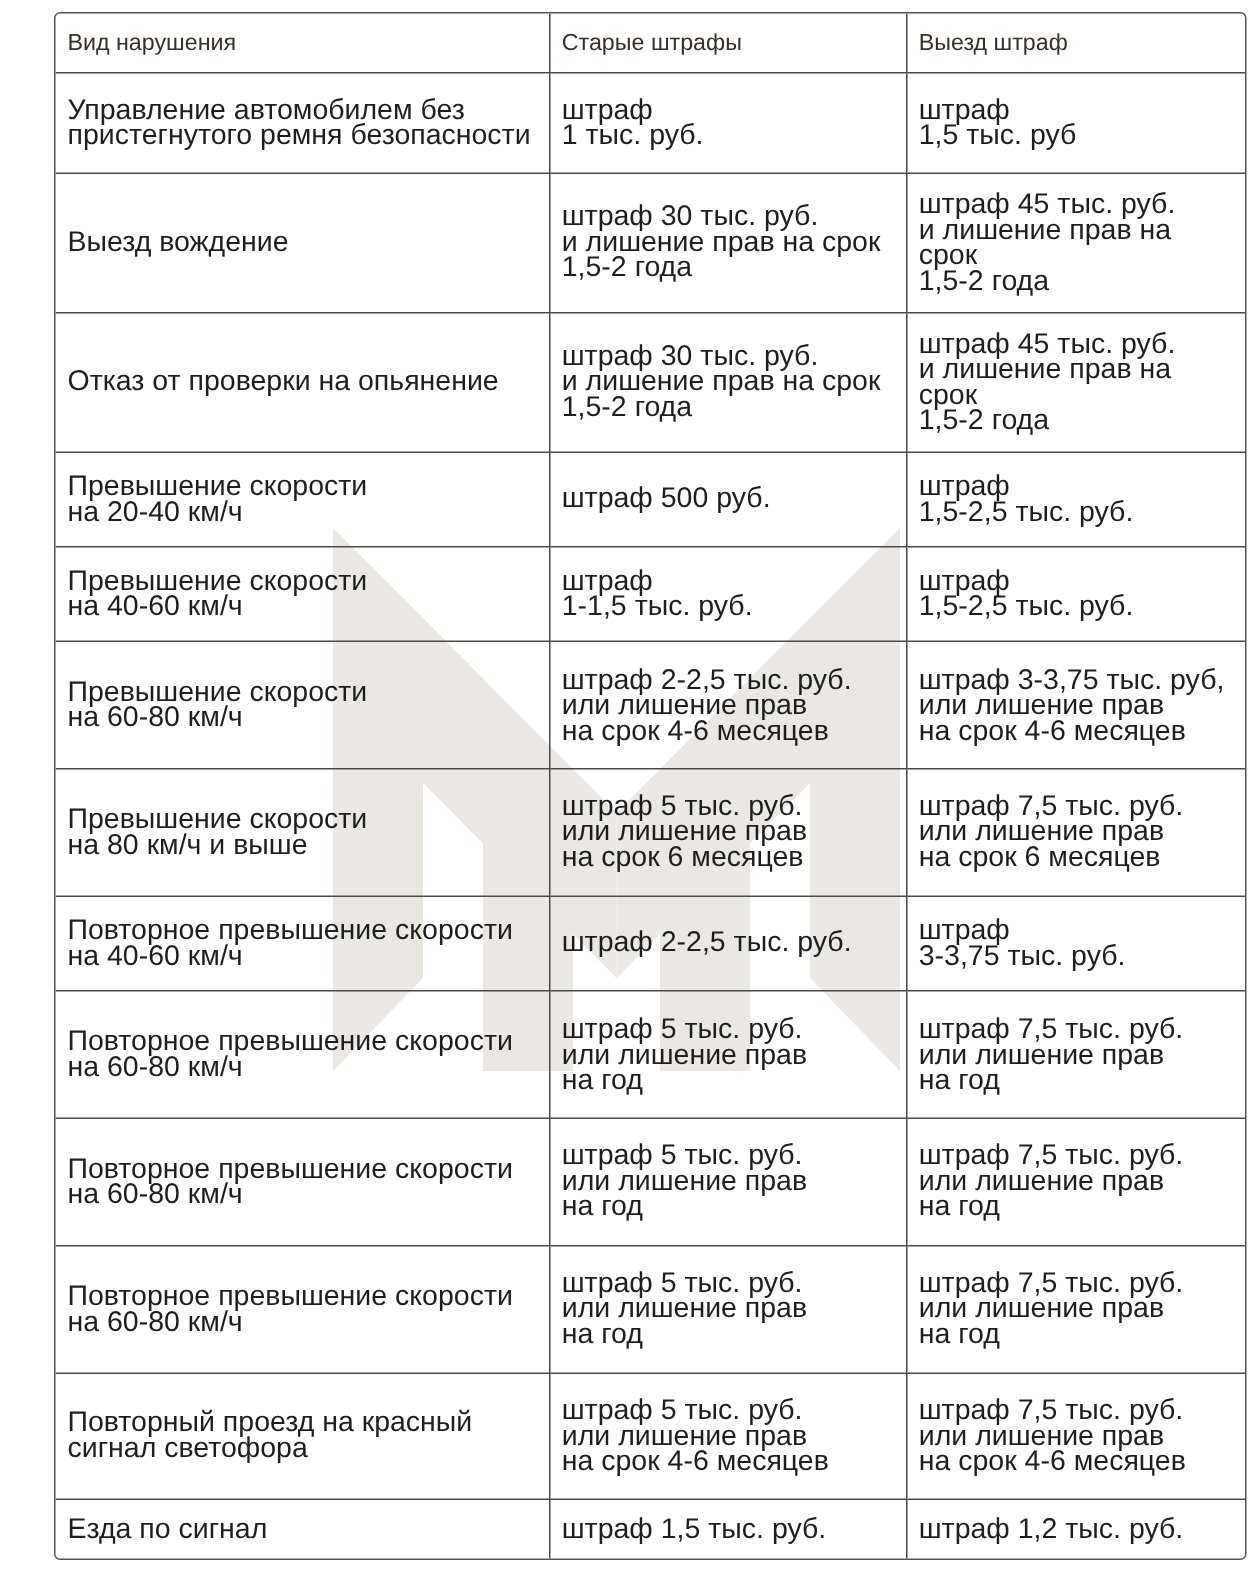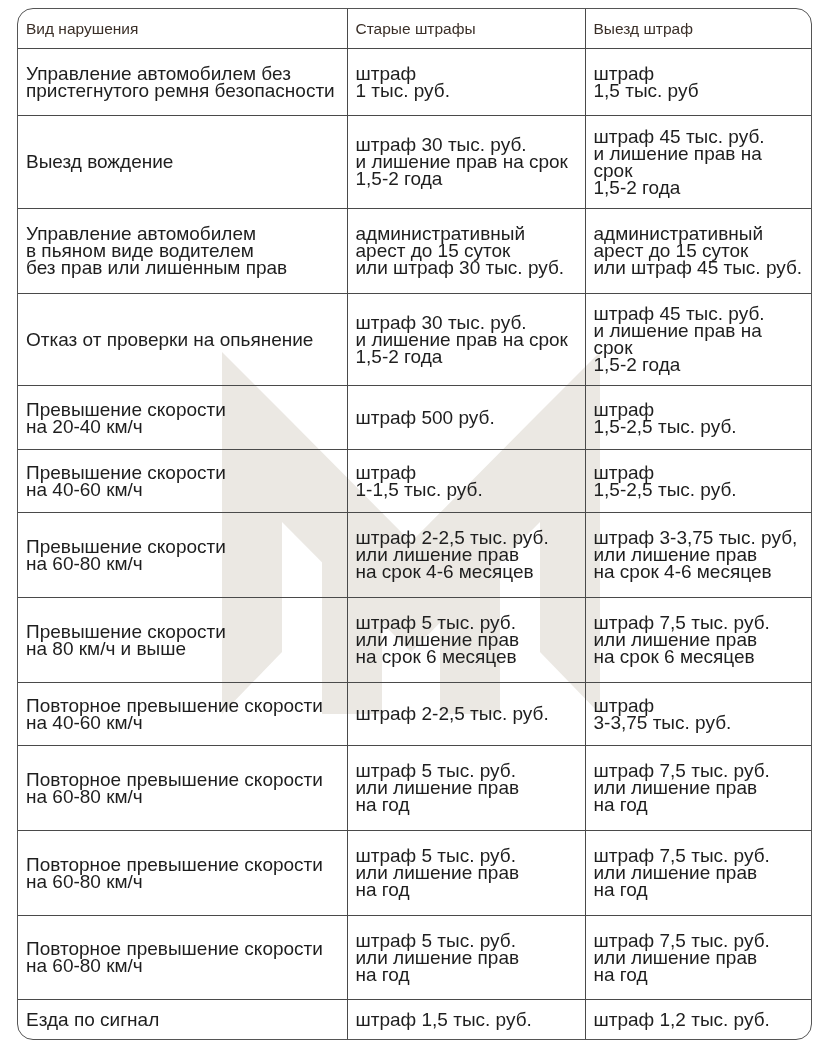--- a/index.html
+++ b/index.html
@@ -1,20 +1,20 @@
 <!DOCTYPE html>
 <html><head>
 <meta charset="utf-8">
 <style>
   html, body { margin: 0; padding: 0; background: #ffffff; }
   body { width: 840px; height: 1050px; position: relative; overflow: hidden;
          font-family: "Liberation Sans", "DejaVu Sans", sans-serif; color: #1e1e1e; }
   .watermark { position: absolute; left: 222px; top: 352px; width: 378px; height: 362px; z-index: 0; pointer-events: none; }
-  .frame { position: absolute; left: 17px; top: 8px; width: 793px; height: 1030px;
-           border: 1.5px solid #555; border-radius: 16px; overflow: hidden; z-index: 1; }
+  .frame { position: absolute; left: 36px; top: 8px; width: 793px; height: 1030px;
+           border: 1.5px solid #555; border-radius: 4px; overflow: hidden; z-index: 1; }
   table { border-collapse: collapse; width: 100%; height: 100%; table-layout: fixed; background: transparent; }
   col.c1 { width: 329px; } col.c2 { width: 238px; } col.c3 { width: 226px; }
   td, th { border: 1.5px solid #4a4a4a; padding: 0 8px; font-size: 19px; line-height: 17px;
            vertical-align: middle; text-align: left; font-weight: normal; white-space: pre-line; }
   tr:first-child th { border-top: none; }
   tr td:first-child, tr th:first-child { border-left: none; }
   tr td:last-child, tr th:last-child { border-right: none; }
   tr:last-child td { border-bottom: none; }
   th { color: #3a2f28; font-size: 15.5px; }
   td.viol { padding-left: 8px; }
@@ -57,31 +57,20 @@
 1,5 тыс. руб</td>
         </tr>
         <tr style="height: 63px;">
           <td class="viol">Выезд вождение</td>
           <td>штраф 30 тыс. руб.
 и лишение прав на срок
 1,5-2 года</td>
           <td>штраф 45 тыс. руб.
 и лишение прав на срок
 1,5-2 года</td>
-        </tr>
-        <tr style="height: 63px;">
-          <td class="viol">Управление автомобилем
-в пьяном виде водителем
-без прав или лишенным прав</td>
-          <td>административный
-арест до 15 суток
-или штраф 30 тыс. руб.</td>
-          <td>административный
-арест до 15 суток
-или штраф 45 тыс. руб.</td>
         </tr>
         <tr style="height: 63px;">
           <td class="viol">Отказ от проверки на опьянение</td>
           <td>штраф 30 тыс. руб.
 и лишение прав на срок
 1,5-2 года</td>
           <td>штраф 45 тыс. руб.
 и лишение прав на срок
 1,5-2 года</td>
         </tr>
@@ -150,20 +139,30 @@
         <tr style="height: 63px;">
           <td class="viol">Повторное превышение скорости
 на 60-80 км/ч</td>
           <td>штраф 5 тыс. руб.
 или лишение прав
 на год</td>
           <td>штраф 7,5 тыс. руб.
 или лишение прав
 на год</td>
         </tr>
+        <tr style="height: 63px;">
+          <td class="viol">Повторный проезд на красный
+сигнал светофора</td>
+          <td>штраф 5 тыс. руб.
+или лишение прав
+на срок 4-6 месяцев</td>
+          <td>штраф 7,5 тыс. руб.
+или лишение прав
+на срок 4-6 месяцев</td>
+        </tr>
         <tr style="height: 29px;">
           <td class="viol">Езда по сигнал</td>
           <td>штраф 1,5 тыс. руб.</td>
           <td>штраф 1,2 тыс. руб.</td>
         </tr>
       </tbody>
   </table>
 </div>
 
 </body></html>

